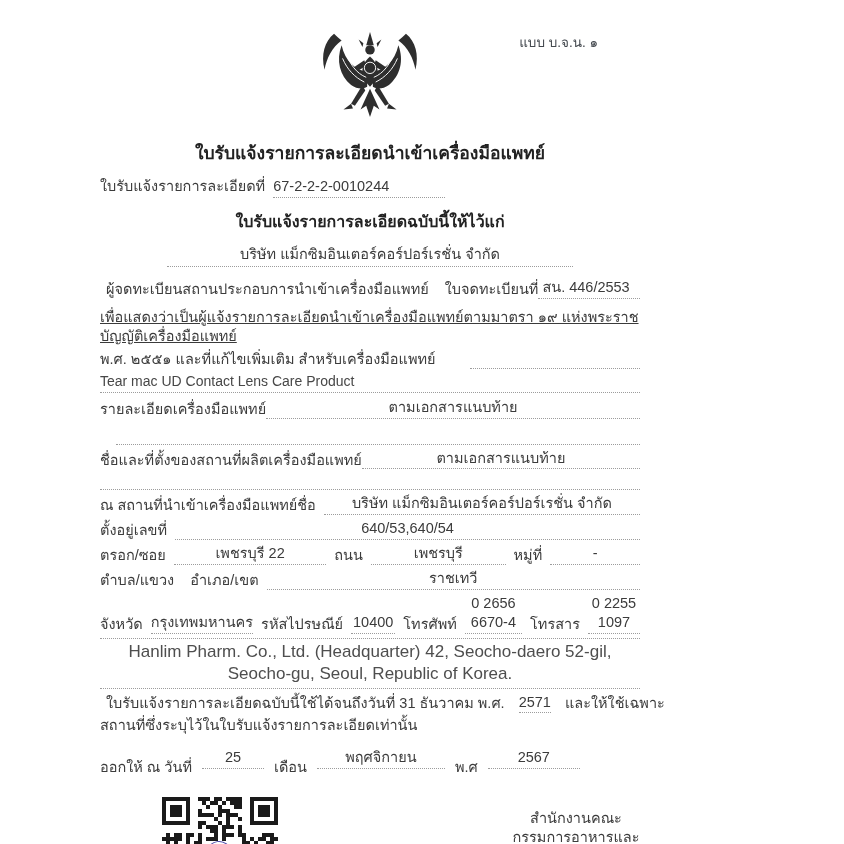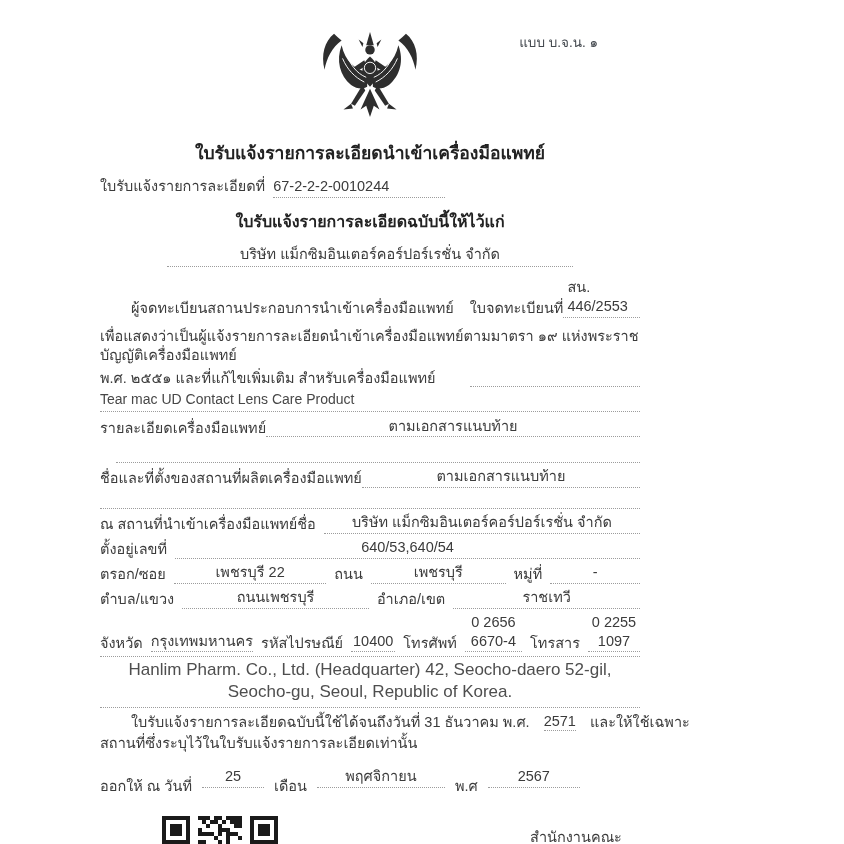--- a/index.html
+++ b/index.html
@@ -16,23 +16,23 @@
   .frow{display:flex;align-items:flex-end;}
   .flbl{white-space:nowrap;}
   .fval{flex:1;text-align:center;border-bottom:1.5px dotted #9c9c9c;padding-bottom:1px;}
   .fval.left{text-align:left;padding-left:4px;}
   .fill{flex:1;border-bottom:1.5px dotted #9c9c9c;}
   .receipt-row{margin-top:12px;}
   .receipt-num{display:inline-block;min-width:172px;border-bottom:1.5px dotted #9c9c9c;margin-left:4px;padding-bottom:1px;}
   .company-line{margin-top:13px;text-align:center;}
   .company-field{display:inline-block;min-width:406px;text-align:center;border-bottom:1.5px dotted #9c9c9c;padding-bottom:2px;}
   .registrant{margin-top:11px;}
-  .indent{margin-left:31px;text-align:center;}
+  .indent{margin-left:6px;text-align:center;}
   .gap-l{margin-left:16px;}
-  .legal1{margin-top:9px;}
+  .legal1{margin-top:9px;text-decoration:underline;}
   .legal2{margin-top:4px;}
   .legal2 .fill{margin-left:34px;}
   .underlined{margin-top:7px;border-bottom:1.5px dotted #9c9c9c;padding-bottom:2px;}
   .product-en{margin-top:3px;font-size:14px;color:#474747;}
   .details-row{margin-top:5px;}
   .blank-line{height:25px;border-bottom:1.5px dotted #9c9c9c;margin-left:16px;}
   .blank-line.full{margin-left:0;height:20px;}
   .manu-row{margin-top:4px;}
   .addr-row{margin-top:4px;}
   .addr-row .flbl{padding:0 8px;}
@@ -148,21 +148,20 @@
     <span class="flbl">ตรอก/ซอย</span>
     <span class="fval" style="flex:1.7">เพชรบุรี 22</span>
     <span class="flbl">ถนน</span>
     <span class="fval" style="flex:1.5">เพชรบุรี</span>
     <span class="flbl">หมู่ที่</span>
     <span class="fval" style="flex:1">-</span>
   </div>
 
   <div class="frow addr-row">
     <span class="flbl">ตำบล/แขวง</span>
-    <span class="fval" style="flex:1">ถนนเพชรบุรี</span>
     <span class="flbl">อำเภอ/เขต</span>
     <span class="fval" style="flex:1">ราชเทวี</span>
   </div>
 
   <div class="frow addr-row">
     <span class="flbl">จังหวัด</span>
     <span class="fval" style="flex:1.2">กรุงเทพมหานคร</span>
     <span class="flbl">รหัสไปรษณีย์</span>
     <span class="fval" style="flex:0.85">10400</span>
     <span class="flbl">โทรศัพท์</span>

